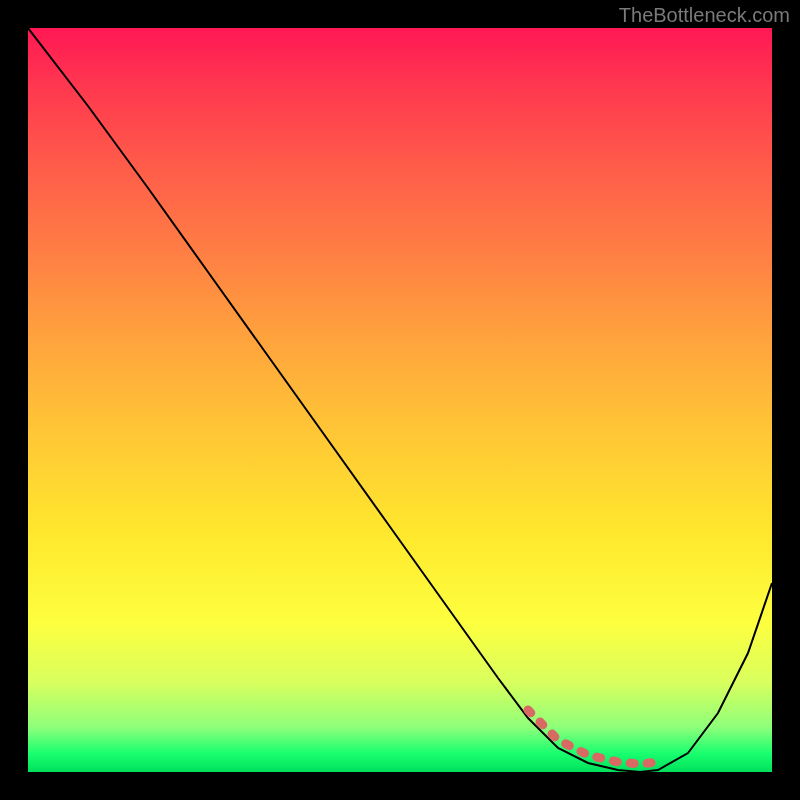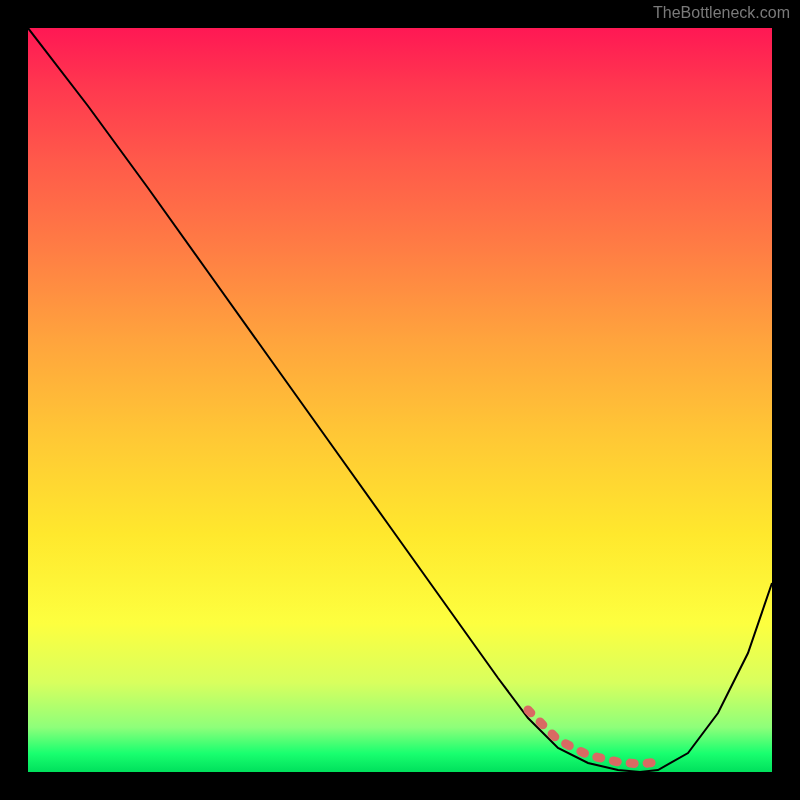--- a/index.html
+++ b/index.html
@@ -9,21 +9,21 @@
     background: #000;
     font-family: Arial, sans-serif;
     position: relative;
     overflow: hidden;
   }
   .watermark {
     position: absolute;
     top: 4px;
     right: 10px;
     color: #7a7a7a;
-    font-size: 16px;
+    font-size: 20px;
     font-weight: normal;
     z-index: 10;
   }
   .plot-area {
     position: absolute;
     left: 28px;
     top: 28px;
     width: 744px;
     height: 744px;
     overflow: hidden;

